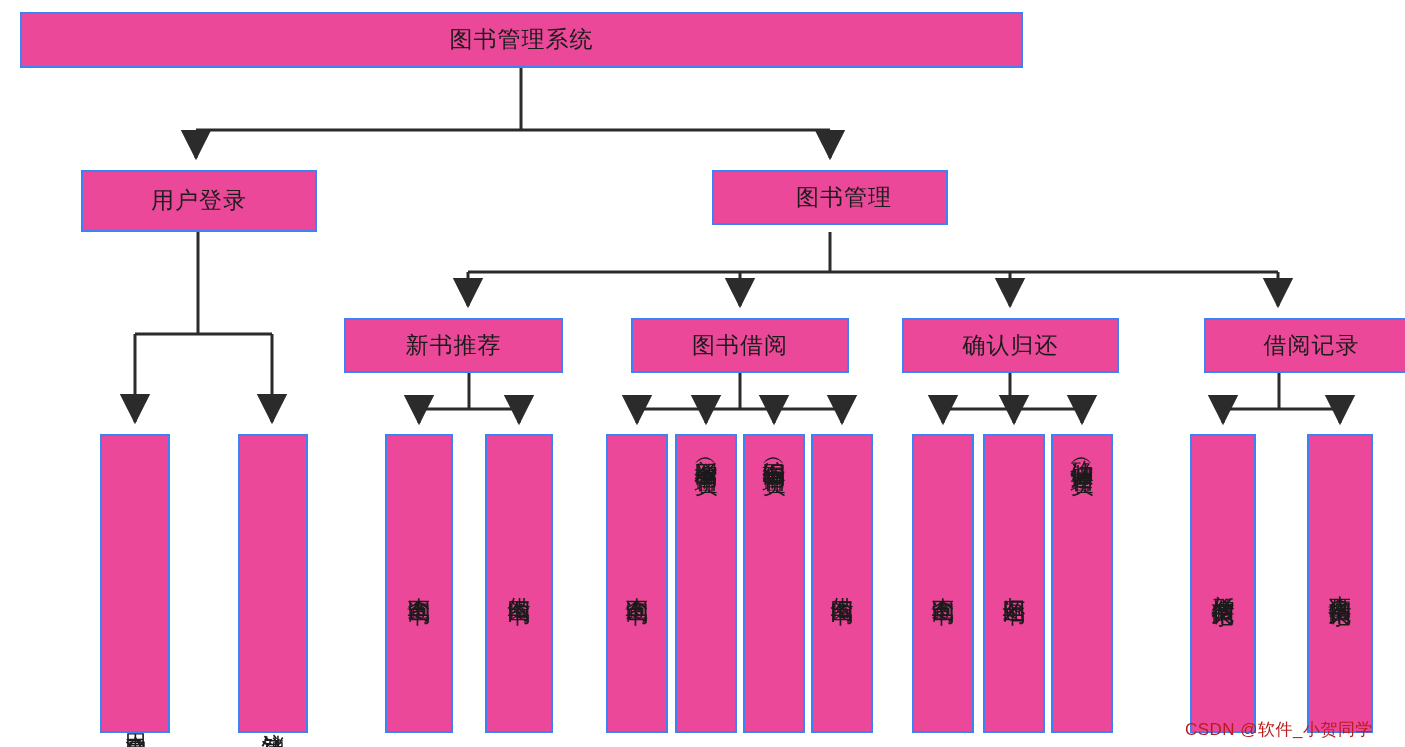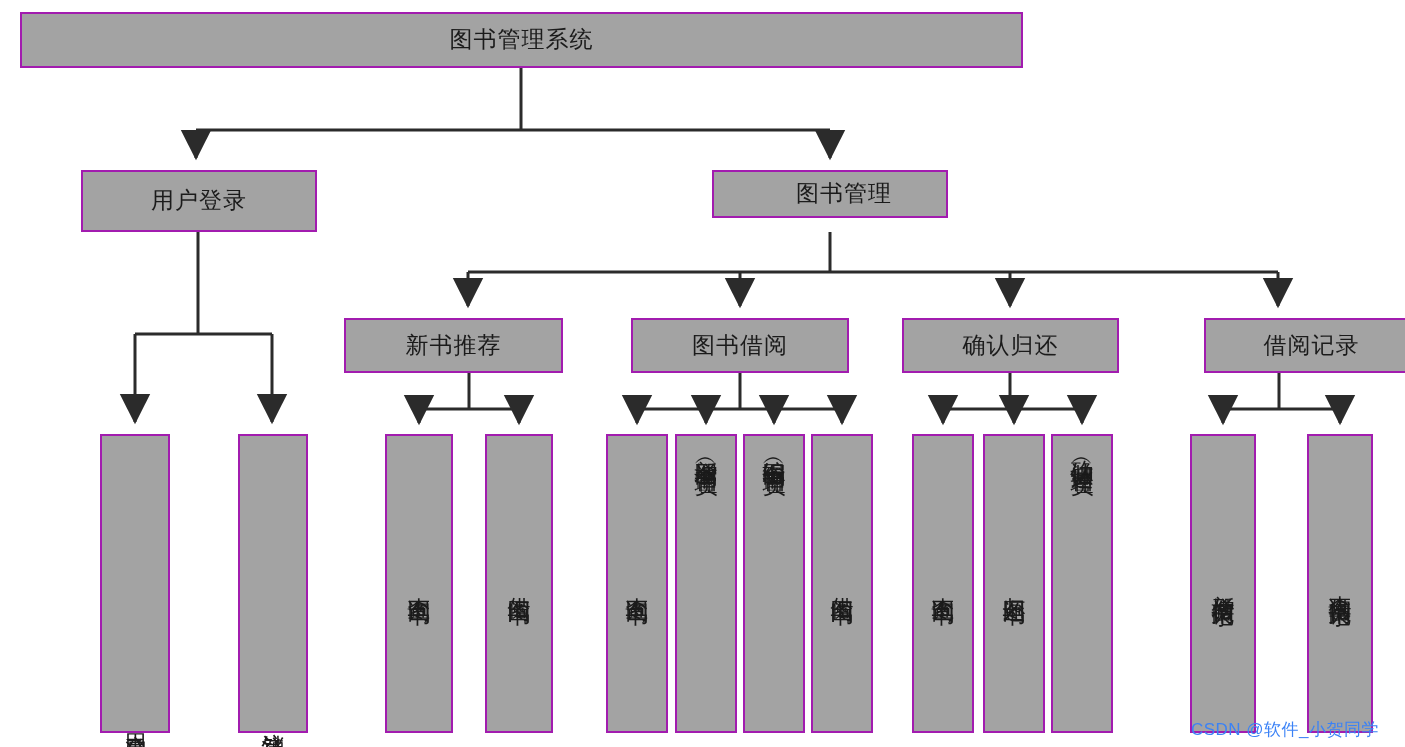--- a/index.html
+++ b/index.html
@@ -22,22 +22,22 @@
     position: absolute;
     left: 0;
     top: 0;
     width: 1405px;
     height: 747px;
     pointer-events: none;
   }
   .node {
     position: absolute;
     box-sizing: border-box;
-    border: 2px solid #a21caf;
-    background: #a3a3a3;
+    border: 2px solid #3b82f6;
+    background: #ec4899;
     color: #1b1b1b;
     display: flex;
     align-items: center;
     justify-content: center;
     text-align: right;
     line-height: 1.18;
     z-index: 2;
   }
   .node.h {
     font-size: 23px;
@@ -54,24 +54,24 @@
     justify-content: flex-end;
   }
   .node.v.valign-start {
     justify-content: flex-start;
   }
   .node.v.valign-center {
     justify-content: center;
   }
   .watermark {
     position: absolute;
-    right: 26px;
+    right: 32px;
     bottom: 6px;
     font-size: 17px;
-    color: #3b82f6;
+    color: #b91c1c;
     letter-spacing: 0.5px;
     z-index: 5;
     white-space: nowrap;
   }
 </style>
 </head>
 <body>
 
 <div id="canvas">
 
@@ -125,21 +125,21 @@
       <path d="M 1279 373 L 1279 409"></path>
       <path d="M 1223 409 L 1340 409"></path>
       <path d="M 1223 409 L 1223 423" marker-end="url(#arrowDown)"></path>
       <path d="M 1340 409 L 1340 423" marker-end="url(#arrowDown)"></path>
     </g>
   </svg>
 
   <div class="node h" style="left: 20px; top: 12px; width: 1003px; height: 56px;">图书管理系统</div>
 
   <div class="node h" style="left: 81px; top: 170px; width: 236px; height: 62px;">用户登录</div>
-  <div class="node h" style="left: 712px; top: 170px; width: 236px; height: 48px; padding-left: 28px;">图书管理</div>
+  <div class="node h" style="left: 712px; top: 170px; width: 236px; height: 55px; padding-left: 28px;">图书管理</div>
 
   <div class="node h" style="left: 344px; top: 318px; width: 219px; height: 55px;">新书推荐</div>
   <div class="node h" style="left: 631px; top: 318px; width: 218px; height: 55px;">图书借阅</div>
   <div class="node h" style="left: 902px; top: 318px; width: 217px; height: 55px;">确认归还</div>
   <div class="node h" style="left: 1204px; top: 318px; width: 215px; height: 55px;">借阅记录</div>
 
   <div class="node v valign-end" style="left: 100px; top: 434px; width: 70px; height: 299px;">用户登录</div>
   <div class="node v valign-end" style="left: 238px; top: 434px; width: 70px; height: 299px;">注销登录</div>
   <div class="node v valign-center" style="left: 385px; top: 434px; width: 68px; height: 299px;">查询图书</div>
   <div class="node v valign-center" style="left: 485px; top: 434px; width: 68px; height: 299px;">借阅图书</div>

